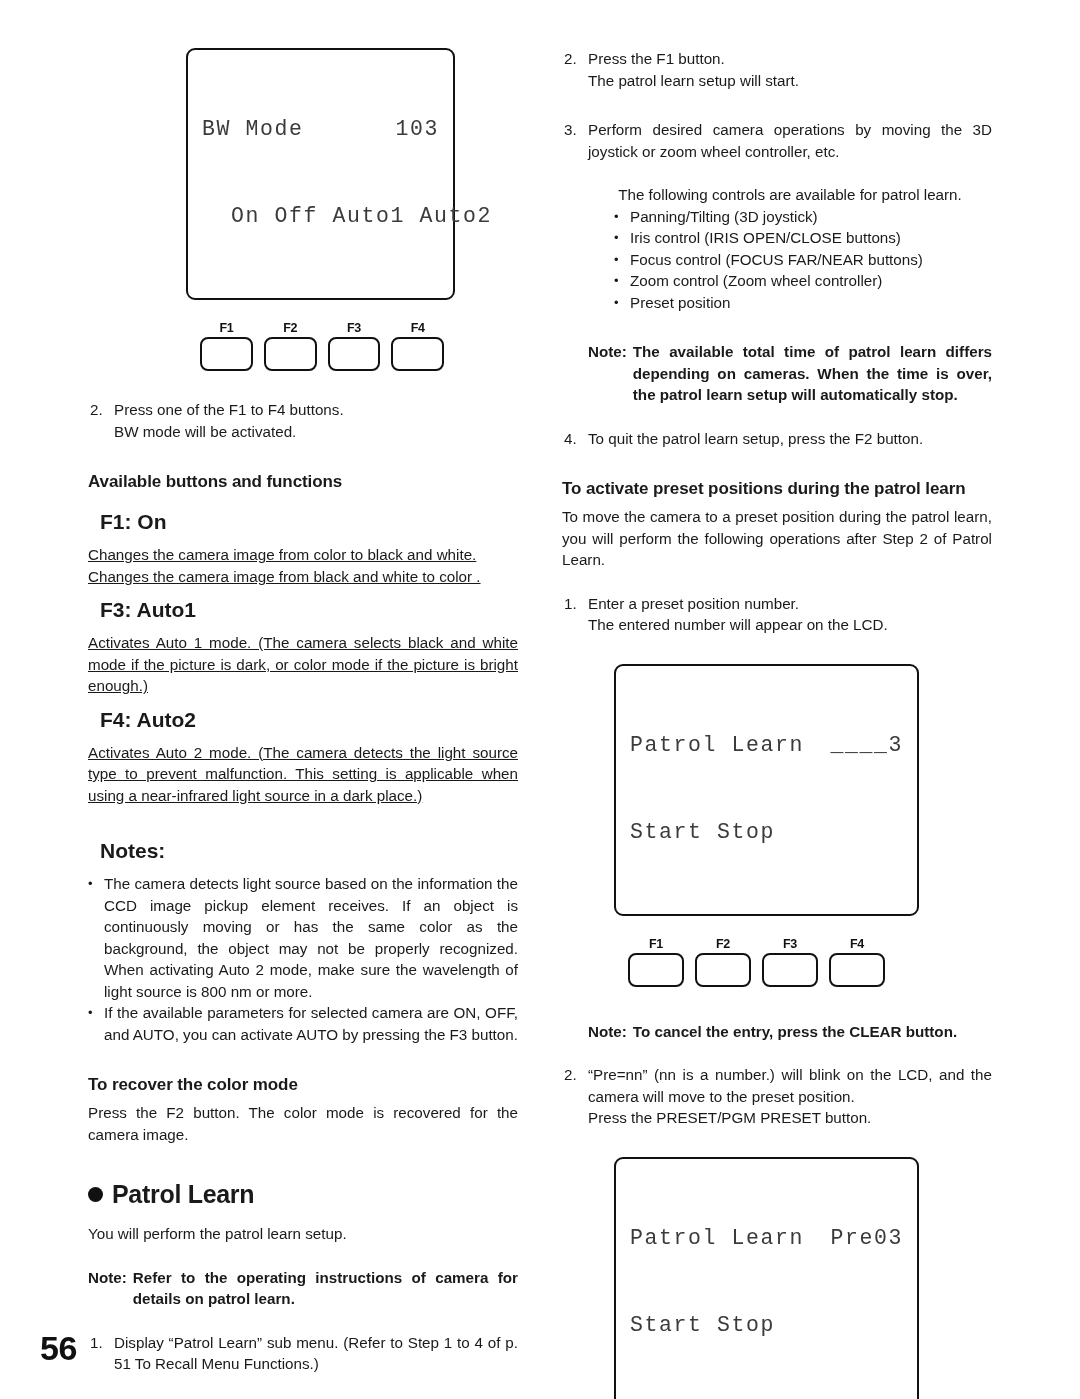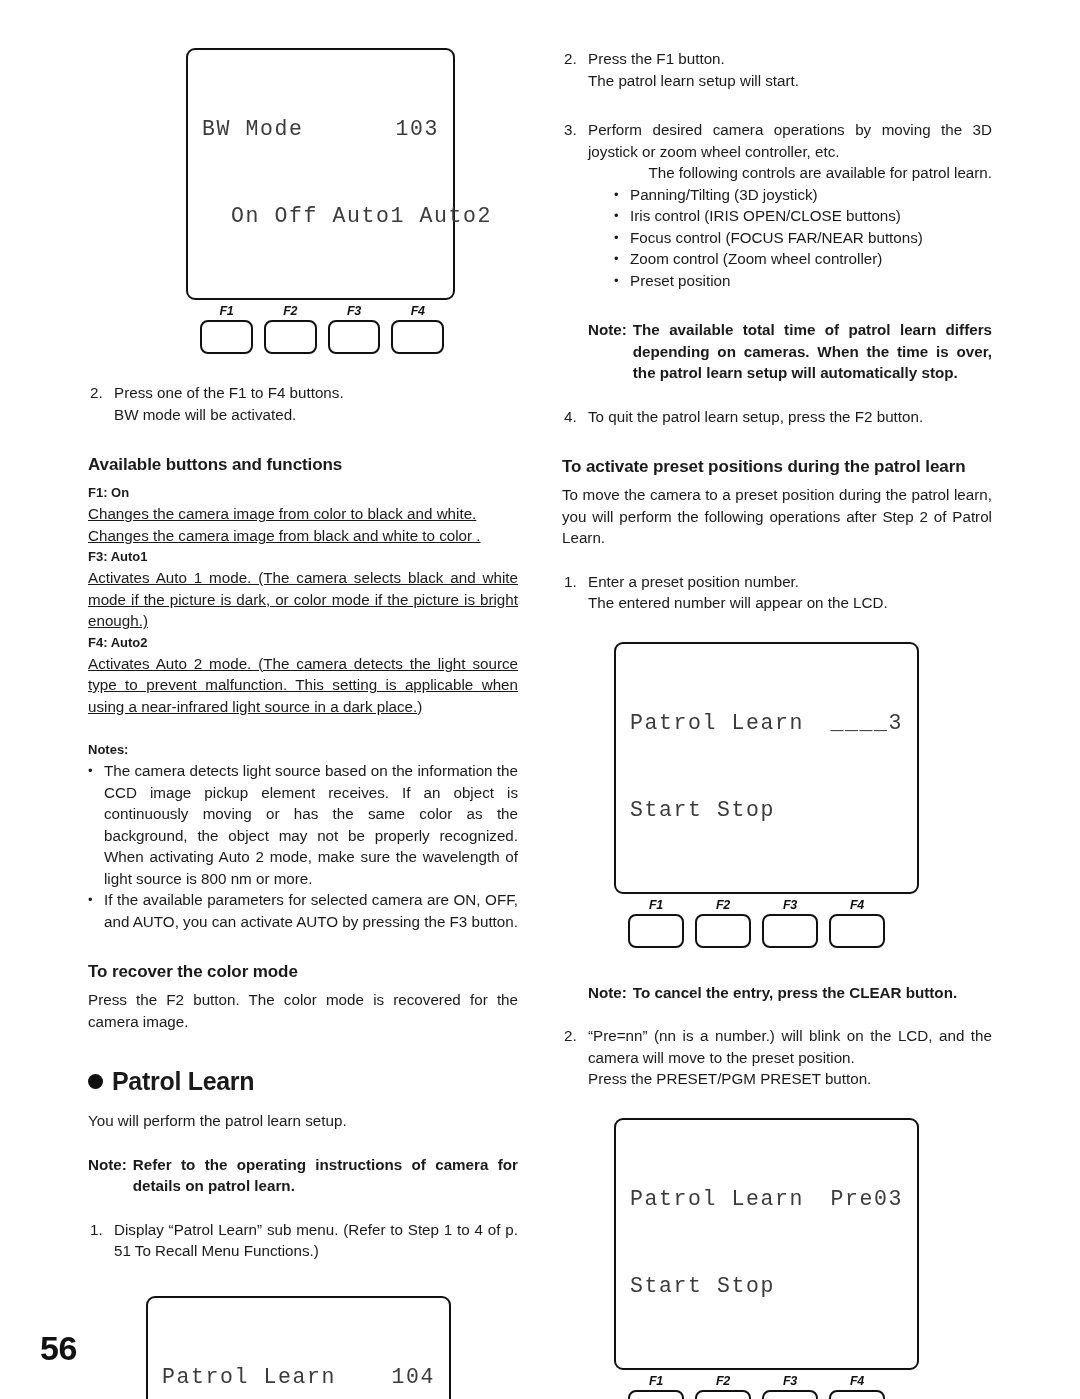--- a/index.html
+++ b/index.html
@@ -42,24 +42,24 @@
   p.body.noj { text-align: left; }
 
   .h2 {
     font-size: 17px;
     font-weight: bold;
     line-height: 23px;
     margin: 0;
     letter-spacing: -0.1px;
   }
   .h3 {
-    font-size: 13px;
+    font-size: 21px;
     font-weight: bold;
     line-height: 21px;
-    margin: 0;
+    margin: 12px;
   }
   .bighead {
     font-size: 25px;
     font-weight: bold;
     line-height: 30px;
     margin: 0;
     display: flex;
     align-items: center;
     letter-spacing: -0.3px;
   }
@@ -133,22 +133,21 @@
   }
   .lcd .row {
     display: flex;
     justify-content: space-between;
     white-space: pre;
   }
   .lcd .row .r { color: #3b3b3b; }
 
   .fbtns {
     display: flex;
-    margin-top: 4px;
-    font-style: italic;
+    margin-top: 21px;
   }
   .fbtn {
     width: 56px;
     margin-right: 11px;
     text-align: center;
   }
   .fbtn .flab {
     font-size: 12.5px;
     font-weight: bold;
     line-height: 15px;
@@ -311,21 +310,21 @@
         <span>The patrol learn setup will start.</span>
       </span>
     </div>
 
     <div class="sp28"></div>
 
     <div class="step">
       <span class="num">3.</span>
       <span class="txt">
         <span style="display:block; text-align:justify;">Perform desired camera operations by moving the 3D joystick or zoom wheel controller, etc.</span>
-        <span style="display:block; text-align:right;">The following controls are available for patrol learn.</span>
+        <span style="display:block; text-align:center;margin-top:22px;">The following controls are available for patrol learn.</span>
       </span>
     </div>
 
     <ul class="blist" style="margin-left:52px;">
       <li>
         <span class="bul">•</span>
         <span class="btxt noj">Panning/Tilting (3D joystick)</span>
       </li>
       <li>
         <span class="bul">•</span>

